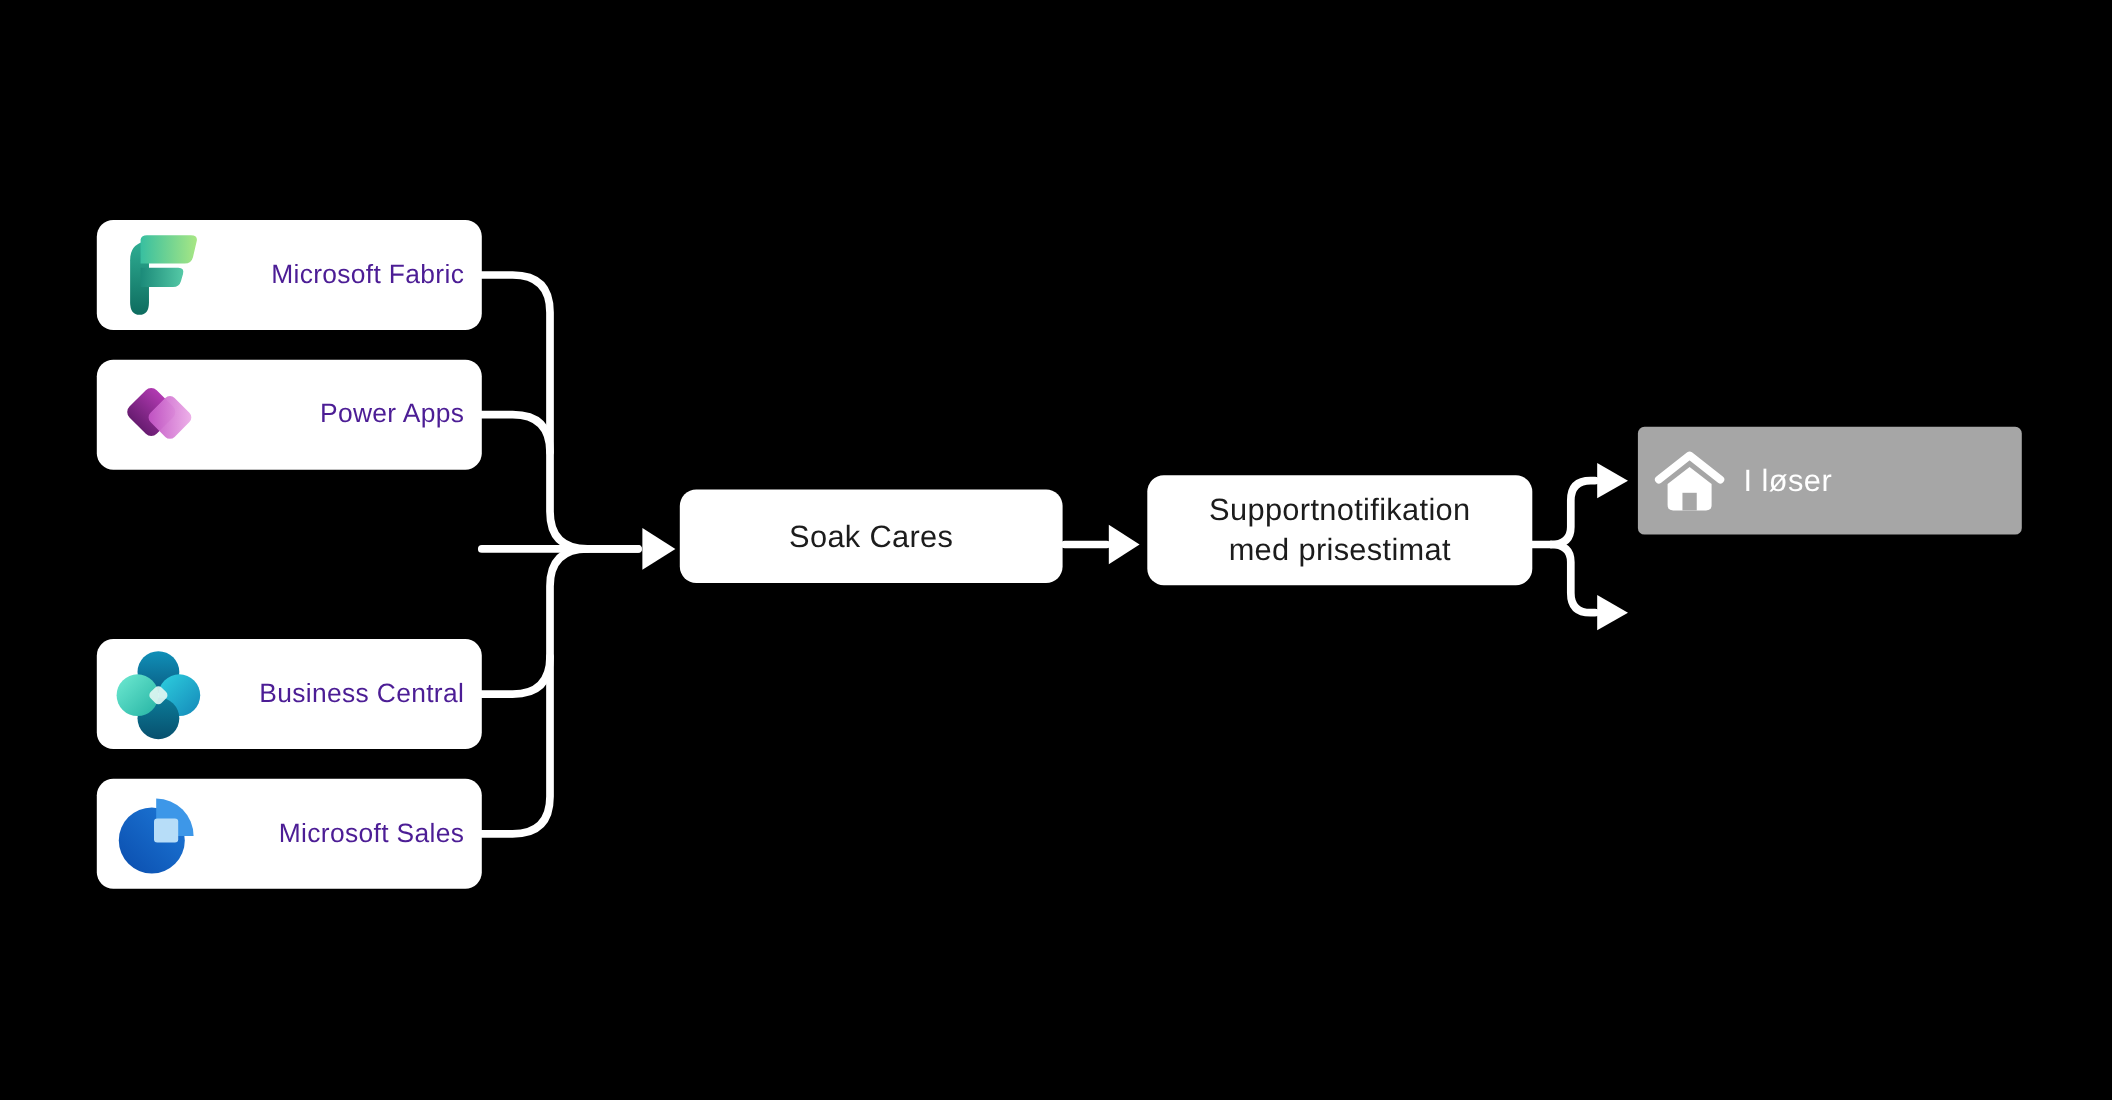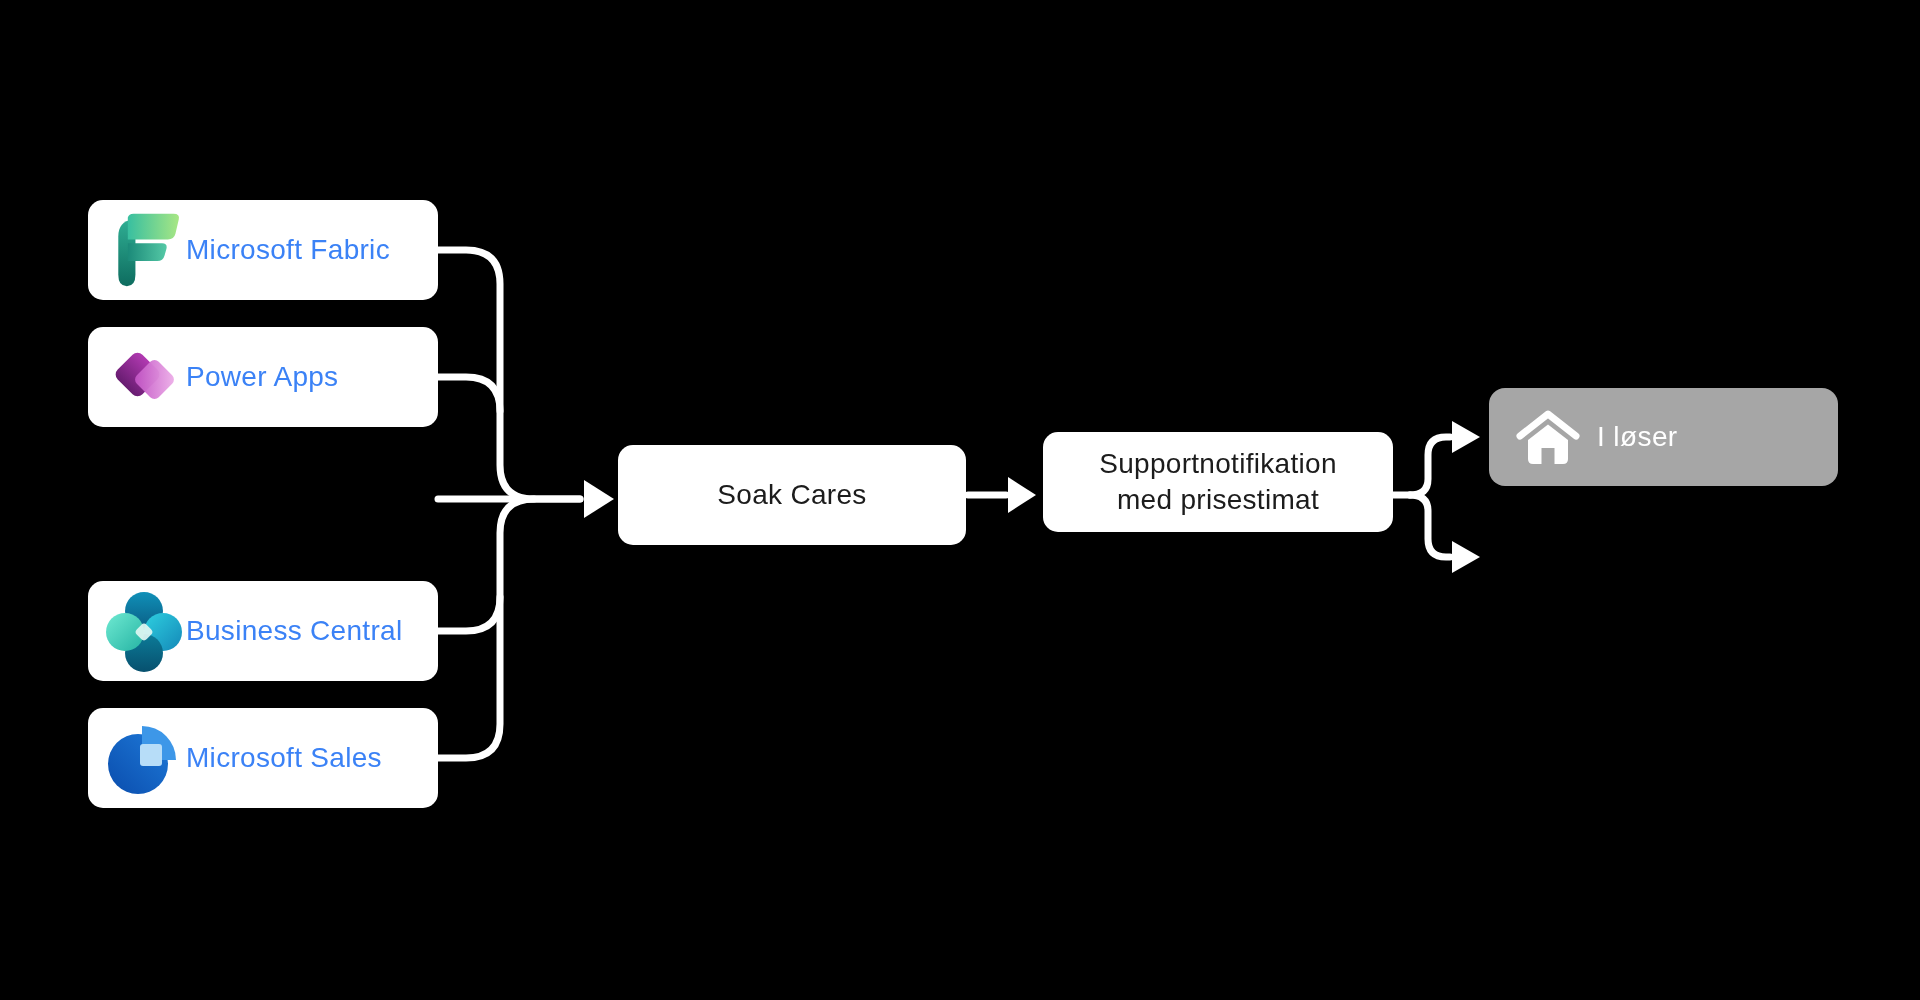--- a/index.html
+++ b/index.html
@@ -6,24 +6,24 @@
   .canvas{
     position:relative;width:1920px;height:1000px;background:#000000;
     font-family:"Liberation Sans","DejaVu Sans",sans-serif;overflow:hidden;
   }
   .node{
     position:absolute;background:#ffffff;border-radius:15px;
     display:flex;align-items:center;box-sizing:border-box;
   }
   .src{left:88px;width:350px;height:100px;padding:0 16px 0 14px;}
   .src .ic{width:84px;height:84px;flex:0 0 84px;display:flex;align-items:center;justify-content:center;}
-  .src .lbl{flex:1;text-align:left;font-size:28px;color:#3b82f6;font-weight:500;letter-spacing:.3px;white-space:nowrap;}
+  .src .lbl{flex:1;text-align:right;font-size:24px;color:#4c1d95;font-weight:500;letter-spacing:.3px;white-space:nowrap;}
   .mid{justify-content:center;text-align:center;flex-direction:column;}
   .mid .l{font-size:28px;line-height:36px;color:#1c1c1c;font-weight:500;letter-spacing:.3px;white-space:nowrap;}
-  .opt{border-radius:16px;padding:0 14px 0 20px;color:#ffffff;text-align:right;}
+  .opt{border-radius:6px;padding:0 14px 0 8px;color:#ffffff;text-align:right;}
   .opt .oic{flex:0 0 78px;display:flex;align-items:center;justify-content:center;}
   .opt .txt{display:flex;flex-direction:column;justify-content:center;margin-left:10px;}
   .opt .txt span{font-size:28px;line-height:36px;letter-spacing:.4px;white-space:nowrap;}
   #connectors{position:absolute;left:0;top:0;}
 </style>
 </head>
 <body>
 
 <div class="canvas">
 
@@ -134,21 +134,21 @@
             </linearGradient>
         </defs>
         <circle cx="34" cy="46" r="30" fill="url(#dsA)"></circle>
         <path d="M38,42 L38,8 A34,34 0 0 1 72,42 Z" fill="#3d97e8"></path>
         <rect x="36" y="26" width="22" height="22" rx="3" fill="#b7ddf8"></rect>
       </svg>
     </span>
     <span class="lbl">Microsoft Sales</span>
   </div>
 
-  <div class="node mid" style="left:618px;top:445px;width:348px;height:100px">
+  <div class="node mid" style="left:618px;top:445px;width:348px;height:85px">
     <span class="l">Soak Cares</span>
   </div>
 
   <div class="node mid" style="left:1043px;top:432px;width:350px;height:100px">
     <span class="l">Supportnotifikation</span>
     <span class="l">med prisestimat</span>
   </div>
 
   <div class="node opt" style="left:1489px;top:388px;width:349px;height:98px;background:#a6a6a6">
     <span class="oic">

